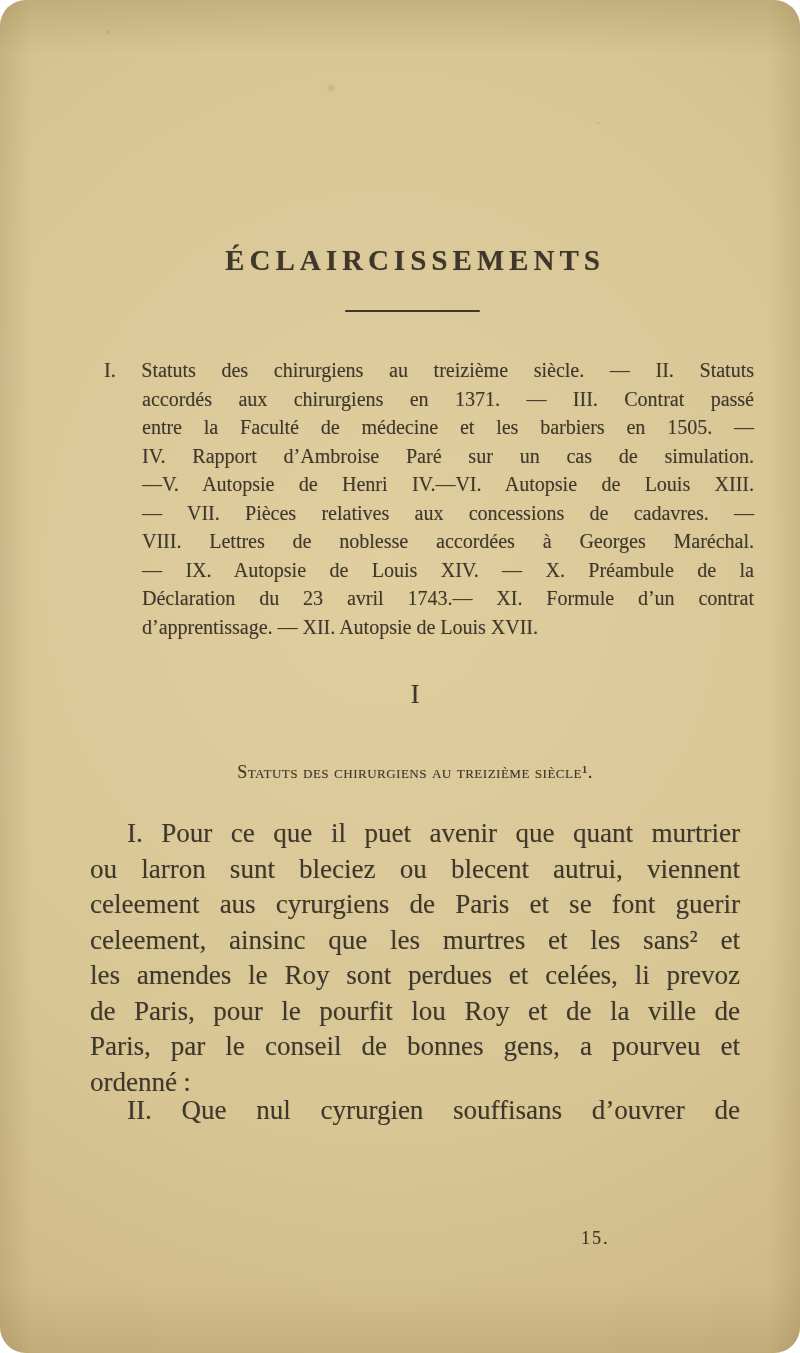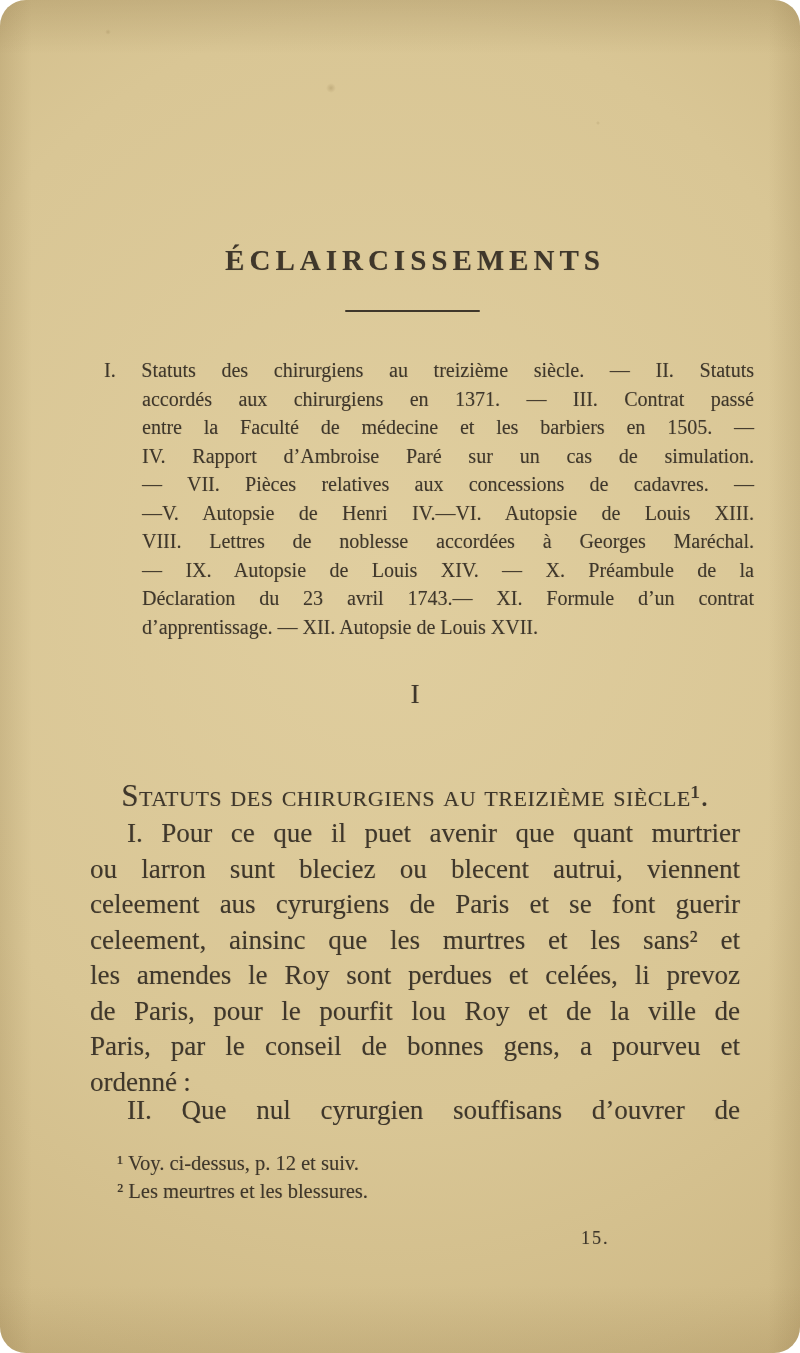--- a/index.html
+++ b/index.html
@@ -52,23 +52,23 @@
     box-sizing: border-box; padding-left: 38px;
     font-size: 20px; line-height: 28.5px;
   }
   .summary .line:first-child { margin-left: -38px; }
 
   .section-number {
     position: absolute; top: 678px; left: 90px; width: 650px;
     text-align: center; font-size: 27px; line-height: 32px;
   }
   .section-heading {
-    position: absolute; top: 780px; left: 90px; width: 650px;
+    position: absolute; top: 756px; left: 90px; width: 650px;
     text-align: center;
-    font-variant: small-caps; font-size: 31px; letter-spacing: 0.5px;
+    font-variant: small-caps; font-size: 18px; letter-spacing: 0.5px;
     line-height: 32px;
   }
 
   .para {
     position: absolute; left: 90px; width: 650px;
     font-size: 27px; line-height: 35.5px; word-spacing: -0.5px; margin-top: 8px;
   }
   .para1 { top: 808px; }
   .para1 .line:first-child { margin-left: 37px; }
   .para2 { top: 1085px; }
@@ -98,22 +98,22 @@
 
   <h1 class="title textual">ÉCLAIRCISSEMENTS</h1>
 
   <div class="title-rule"></div>
 
   <div class="summary textual">
       <div class="line">I. Statuts des chirurgiens au treizième siècle. — II. Statuts</div>
       <div class="line">accordés aux chirurgiens en 1371. — III. Contrat passé</div>
       <div class="line">entre la Faculté de médecine et les barbiers en 1505. —</div>
       <div class="line">IV. Rapport d’Ambroise Paré sur un cas de simulation.</div>
+      <div class="line">—V. Autopsie de Henri IV.—VI. Autopsie de Louis XIII.</div>
       <div class="line">— VII. Pièces relatives aux concessions de cadavres. —</div>
-      <div class="line">—V. Autopsie de Henri IV.—VI. Autopsie de Louis XIII.</div>
       <div class="line">VIII. Lettres de noblesse accordées à Georges Maréchal.</div>
       <div class="line">— IX. Autopsie de Louis XIV. — X. Préambule de la</div>
       <div class="line">Déclaration du 23 avril 1743.— XI. Formule d’un contrat</div>
       <div class="line last-left">d’apprentissage. — XII. Autopsie de Louis XVII.</div>
     </div>
 
   <div class="section-number textual">I</div>
 
   <div class="section-heading textual">Statuts des chirurgiens au treizième siècle¹.</div>
 
@@ -125,19 +125,15 @@
       <div class="line">les amendes le Roy sont perdues et celées, li prevoz</div>
       <div class="line">de Paris, pour le pourfit lou Roy et de la ville de</div>
       <div class="line">Paris, par le conseil de bonnes gens, a pourveu et</div>
       <div class="line last-left">ordenné :</div>
     </div>
 
   <div class="para para2 textual">
       <div class="line">II. Que nul cyrurgien souffisans d’ouvrer de</div>
     </div>
 
-  <div class="footnotes textual">
-      <div class="line">¹ Voy. ci-dessus, p. 12 et suiv.</div>
-      <div class="line">² Les meurtres et les blessures.</div>
-    </div>
 
   <div class="signature textual">15.</div>
 </div>
 
 </body></html>

